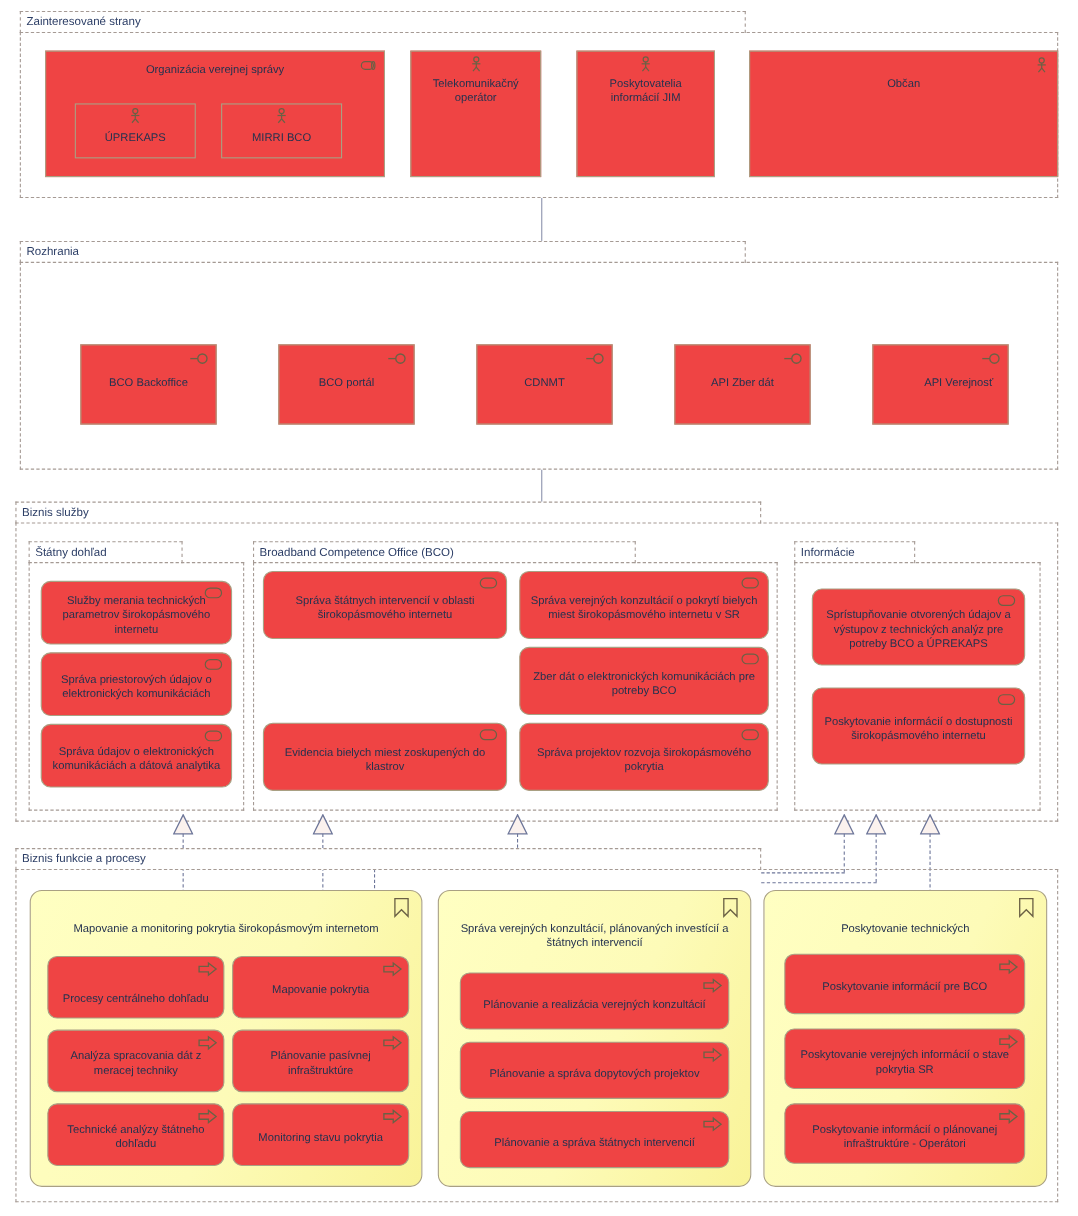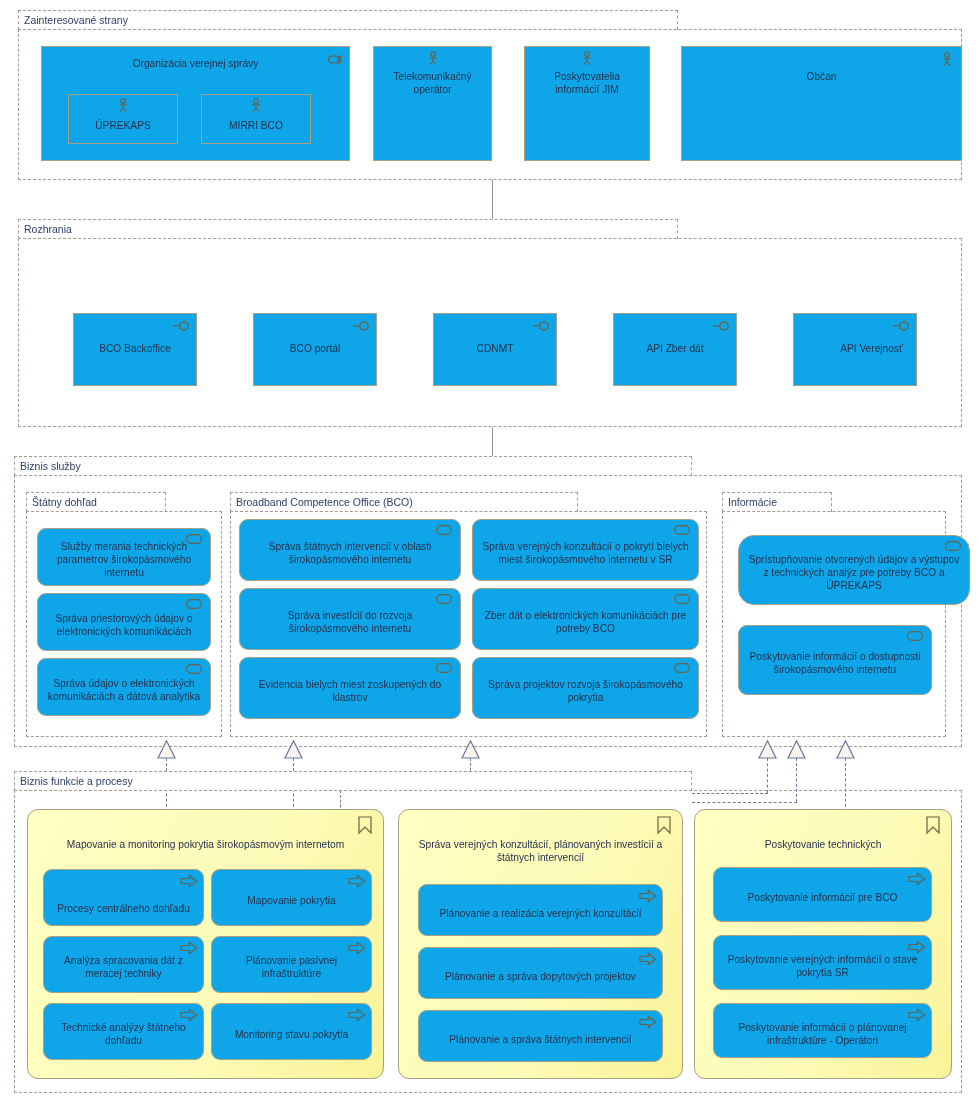--- a/index.html
+++ b/index.html
@@ -35,21 +35,21 @@
     left: 5px;
     top: 3px;
     font-size: 10.5px;
     color: #2c3e66;
     white-space: nowrap;
   }
 
   
   .el {
     position: absolute;
-    background: #0ea5e9;
+    background: #ef4444;
     border: 1px solid #a9a083;
     color: #24324f;
     font-size: 10.2px;
     line-height: 1.25;
     text-align: center;
     display: flex;
     align-items: center;
     justify-content: center;
     padding: 4px 7px;
   }
@@ -286,28 +286,20 @@
   <div class="group" style="left:230px; top:511px; width:477px; height:226px;"></div>
 
   <div class="el rounded" style="left:239px; top:519px; width:222px; height:62px;">
     <span class="icon" style="top:5px;right:8px;">
       <svg width="16" height="10" viewBox="0 0 16 10">
           <rect x="0.6" y="0.6" width="14.8" height="8.8" rx="4.4" fill="none" stroke="#6b6145" stroke-width="1.1"></rect>
         </svg>
     </span>
     <span class="cap" style="margin-top:7px">Správa štátnych intervencií v oblasti širokopásmového internetu</span>
   </div>
-  <div class="el rounded" style="left:239px; top:588px; width:222px; height:62px;">
-    <span class="icon" style="top:5px;right:8px;">
-      <svg width="16" height="10" viewBox="0 0 16 10">
-          <rect x="0.6" y="0.6" width="14.8" height="8.8" rx="4.4" fill="none" stroke="#6b6145" stroke-width="1.1"></rect>
-        </svg>
-    </span>
-    <span class="cap" style="margin-top:7px">Správa investícií do rozvoja širokopásmového internetu</span>
-  </div>
   <div class="el rounded" style="left:239px; top:657px; width:222px; height:62px;">
     <span class="icon" style="top:5px;right:8px;">
       <svg width="16" height="10" viewBox="0 0 16 10">
           <rect x="0.6" y="0.6" width="14.8" height="8.8" rx="4.4" fill="none" stroke="#6b6145" stroke-width="1.1"></rect>
         </svg>
     </span>
     <span class="cap" style="margin-top:7px">Evidencia bielych miest zoskupených do klastrov</span>
   </div>
 
   <div class="el rounded" style="left:472px; top:519px; width:227px; height:62px;">
@@ -333,21 +325,21 @@
         </svg>
     </span>
     <span class="cap" style="margin-top:7px">Správa projektov rozvoja širokopásmového pokrytia</span>
   </div>
 
   <div class="group-tab" style="left:722px; top:492px; width:110px;">
     <span class="tab-text">Informácie</span>
   </div>
   <div class="group" style="left:722px; top:511px; width:224px; height:226px;"></div>
 
-  <div class="el rounded" style="left:738px; top:535px; width:232px; height:70px;border-radius:16px;">
+  <div class="el rounded" style="left:738px; top:535px; width:194px; height:70px;">
     <span class="icon" style="top:5px;right:8px;">
       <svg width="16" height="10" viewBox="0 0 16 10">
           <rect x="0.6" y="0.6" width="14.8" height="8.8" rx="4.4" fill="none" stroke="#6b6145" stroke-width="1.1"></rect>
         </svg>
     </span>
     <span class="cap" style="margin-top:7px">Sprístupňovanie otvorených údajov a výstupov z technických analýz pre potreby BCO a ÚPREKAPS</span>
   </div>
   <div class="el rounded" style="left:738px; top:625px; width:194px; height:70px;">
     <span class="icon" style="top:5px;right:8px;">
       <svg width="16" height="10" viewBox="0 0 16 10">

